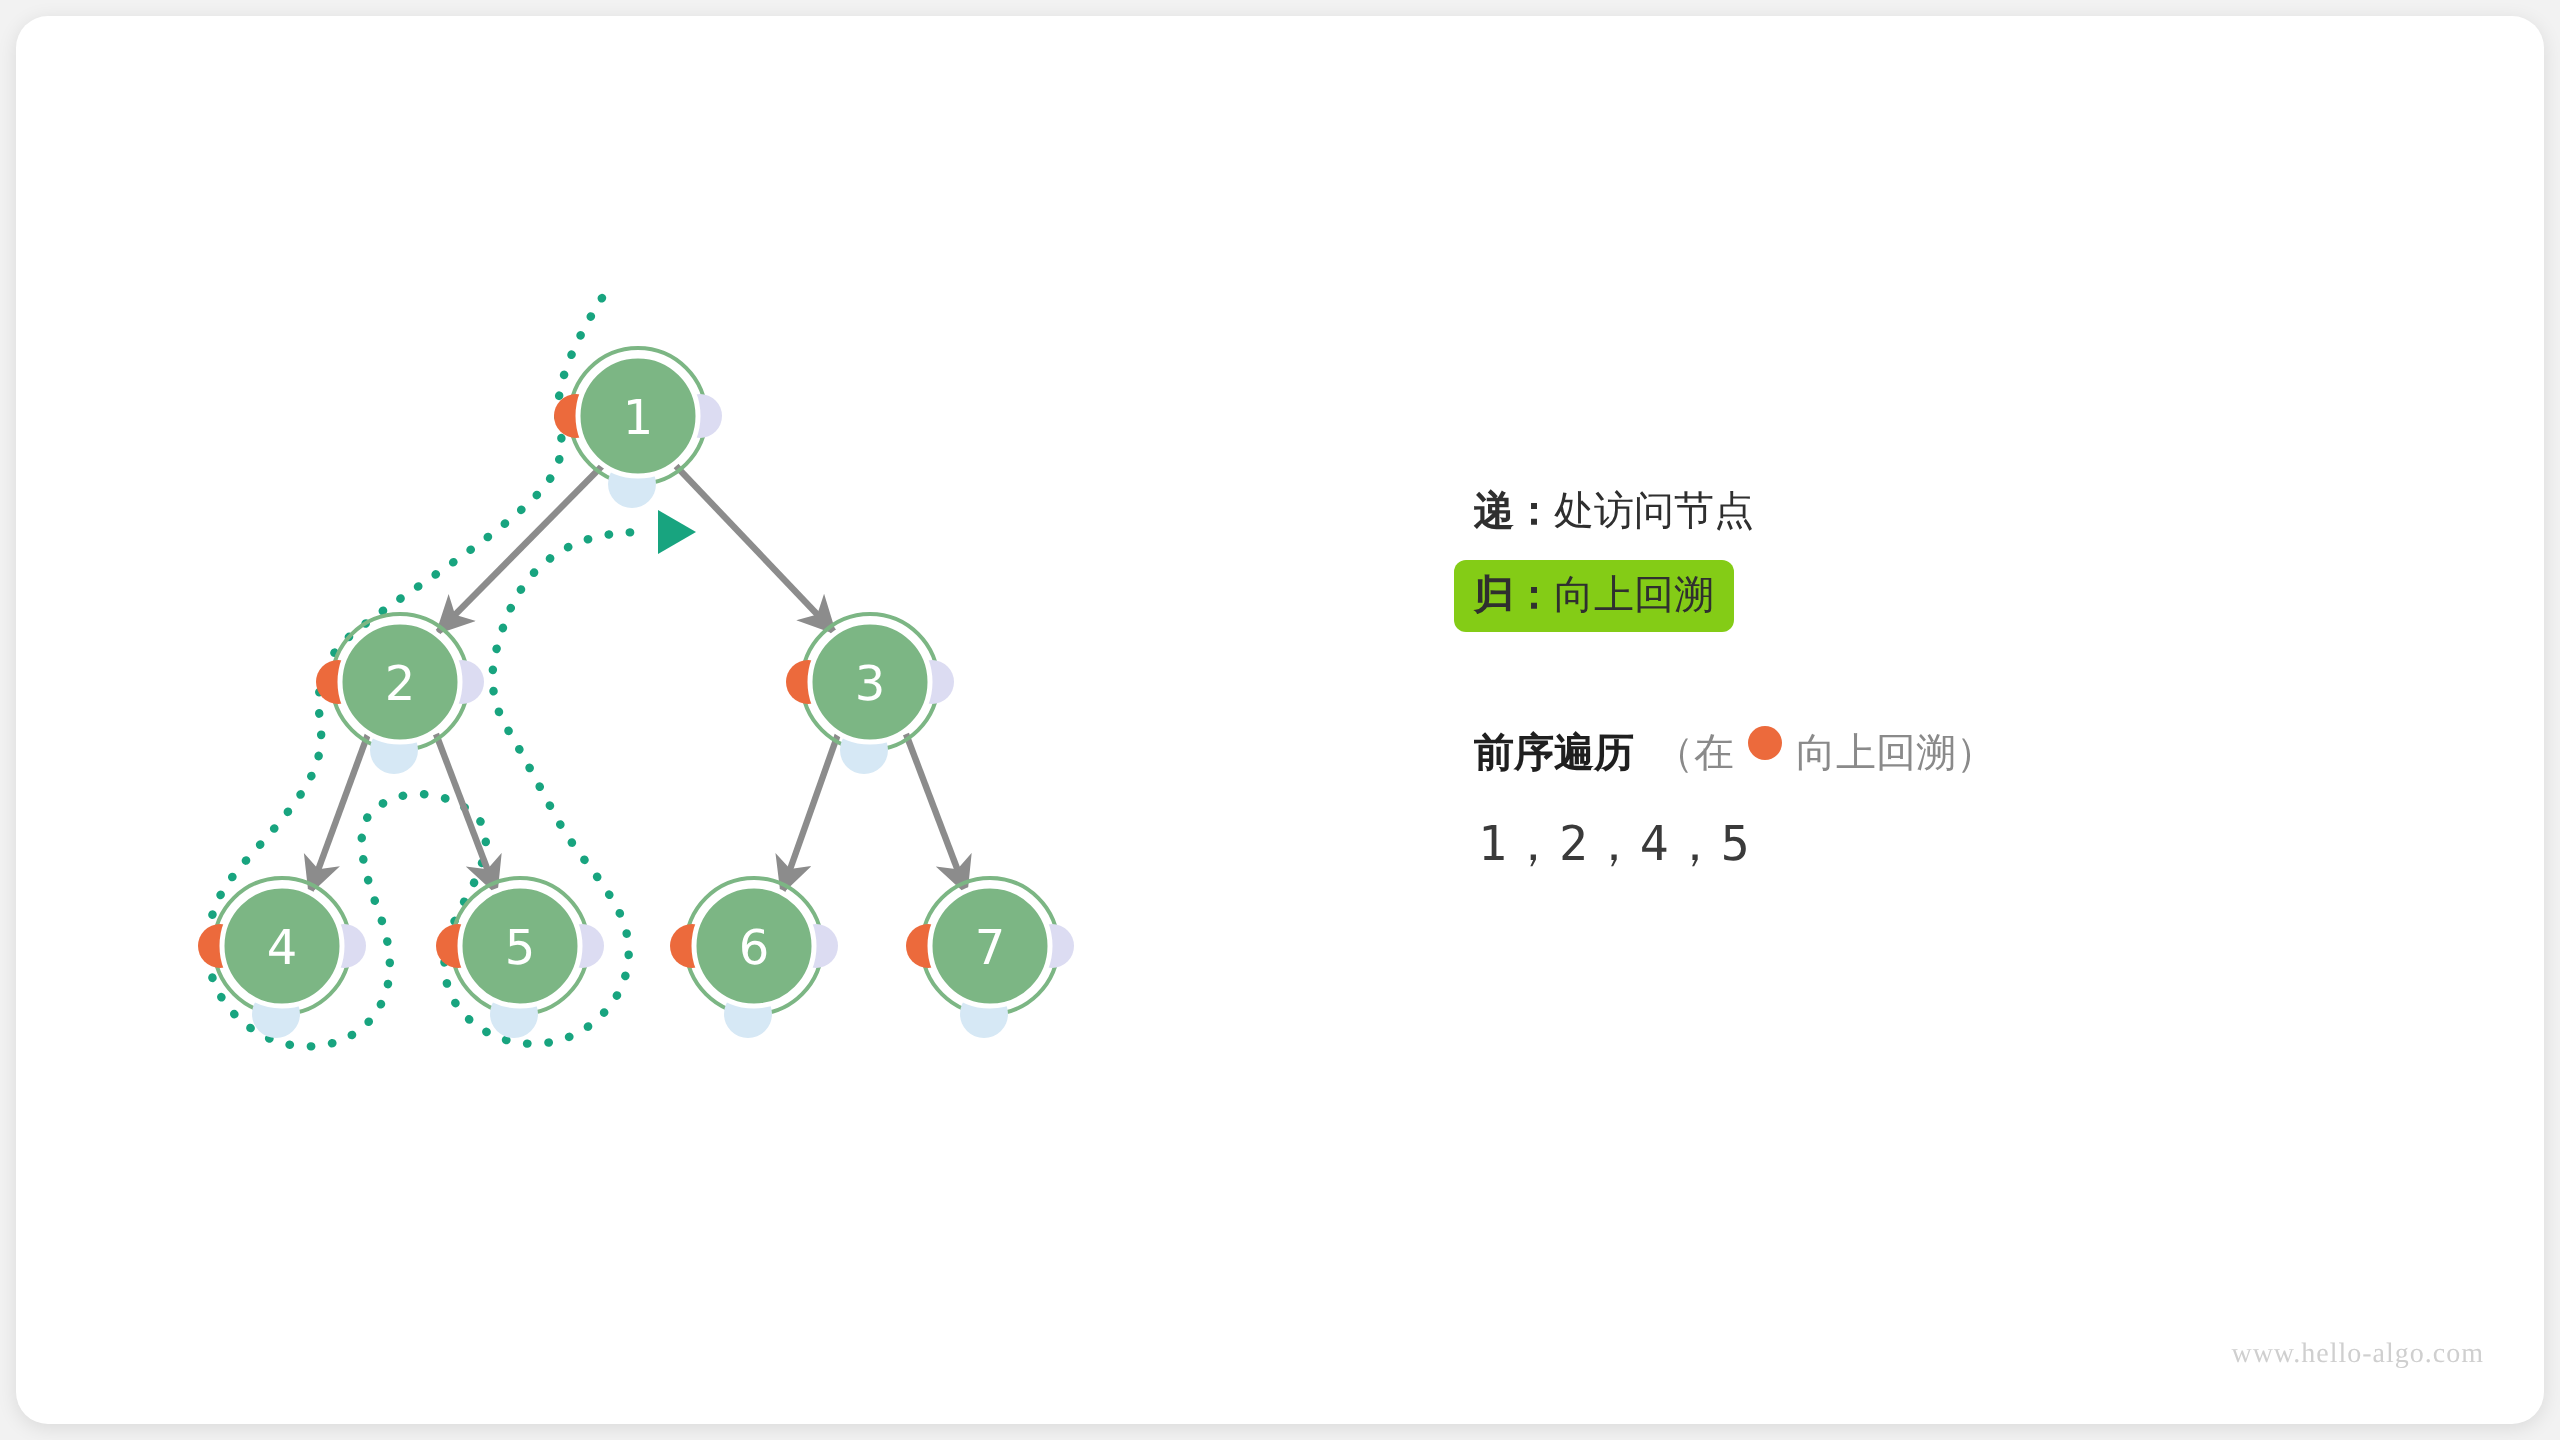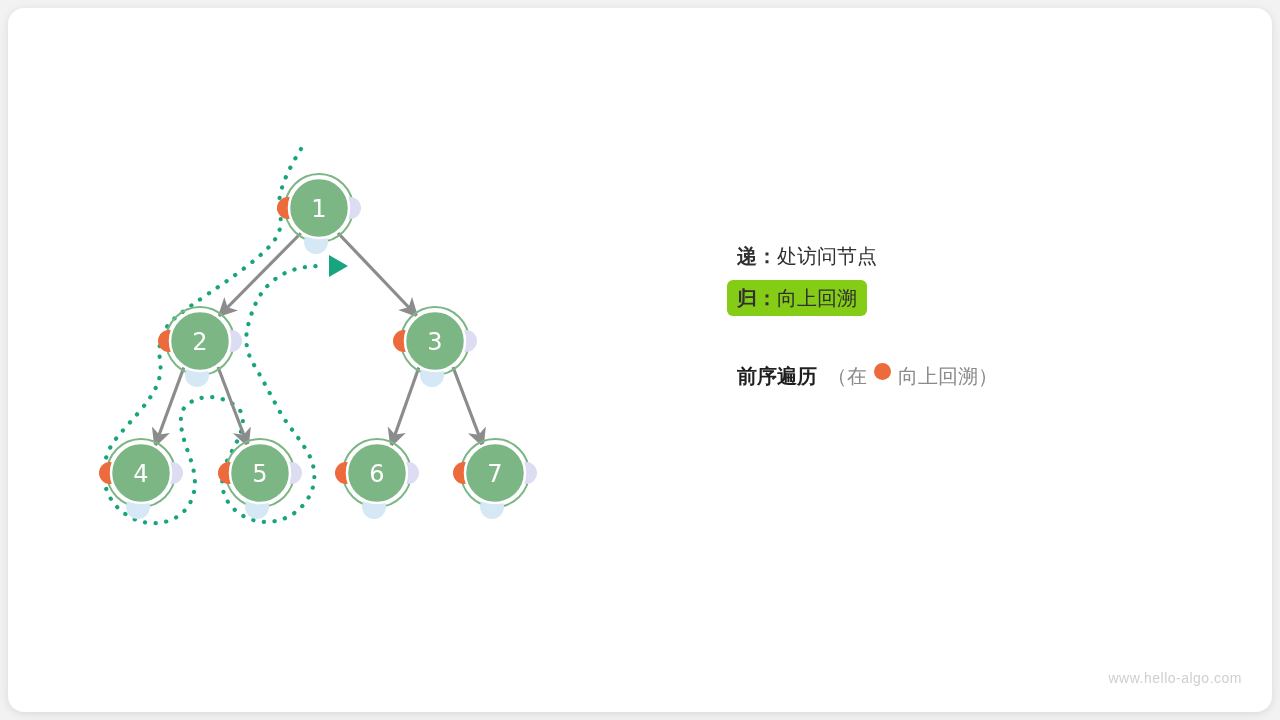--- a/index.html
+++ b/index.html
@@ -95,21 +95,21 @@
     padding-left: 12px;
     font-family: "DejaVu Sans Mono", monospace;
     font-size: 24px;
     color: #3a3a3a;
     letter-spacing: 1px;
   }
   #watermark {
     position: absolute;
     right: 30px;
     bottom: 26px;
-    font-family: Liberation Sans, sans-serif;
+    font-family: Liberation Serif, serif;
     font-size: 14px;
     color: #cfcfcf;
     letter-spacing: 0.5px;
   }
 </style>
 </head>
 <body>
 
 <div id="card">
 
@@ -225,16 +225,17 @@
     </div>
   </div>
 
   <div id="traversal-block">
     <div id="traversal-title">
       <span class="strong">前序遍历</span>
       <span class="muted" style="padding-left:10px">（在</span>
       <span class="inline-dot"></span>
       <span class="muted">向上回溯）</span>
     </div>
+    <div id="traversal-seq">1，2，4，5</div>
   </div>
 
   <div id="watermark">www.hello-algo.com</div>
 </div>
 
 </body></html>

